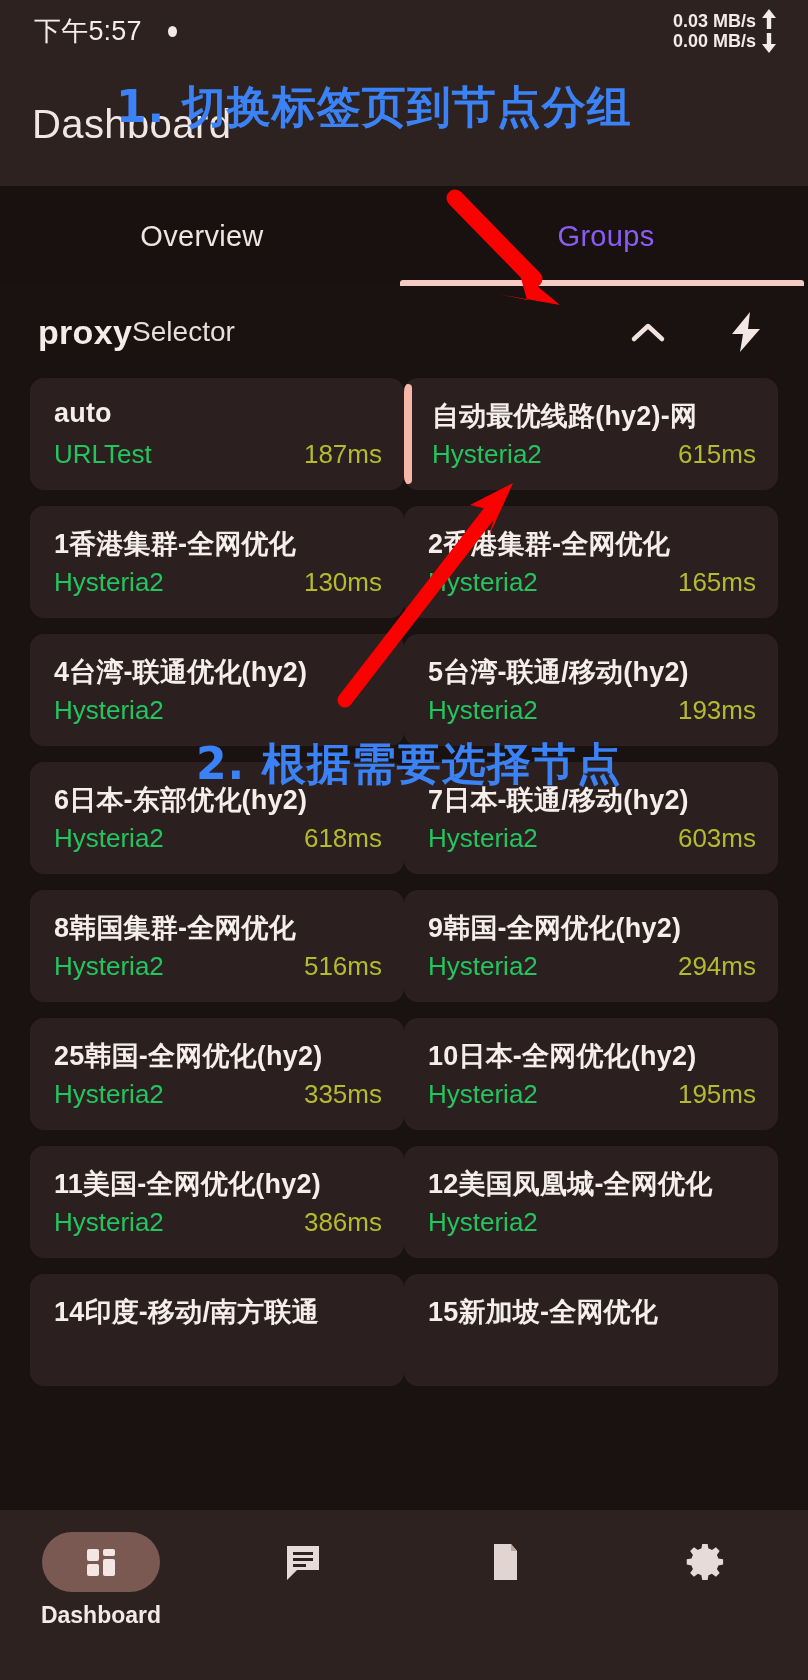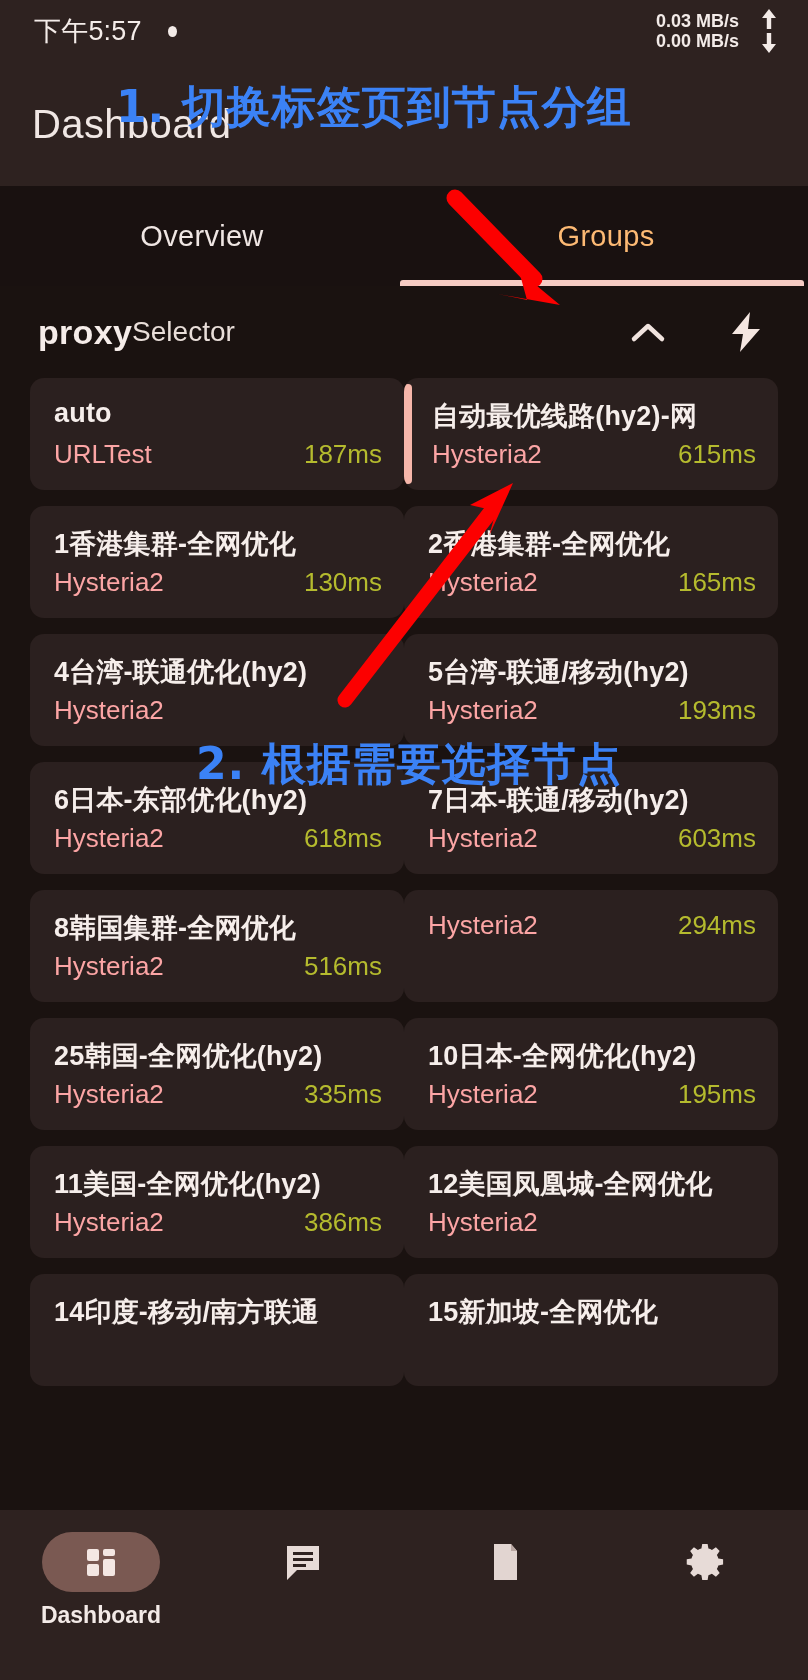--- a/index.html
+++ b/index.html
@@ -21,21 +21,21 @@
     height: 62px; flex: 0 0 62px;
     background: #2e2220;
     display: flex; align-items: center;
     padding: 0 28px 0 34px;
     color: #f4ece9;
   }
   .sb-left { display: flex; align-items: center; gap: 26px; font-size: 26px; letter-spacing: .2px; }
   .sb-time { font-size: 27px; }
   .sb-dot { width: 9px; height: 11px; border-radius: 50%; background: #f2eae7; display:inline-block; }
   .sb-spacer { flex: 1; }
-  .sb-right { display: flex; align-items: center; gap: 17px; }
+  .sb-right { display: flex; align-items: center; gap: 0; }
   .sb-speeds { display: flex; flex-direction: column; align-items: flex-end; line-height: 1.12; font-size: 18px; font-weight: 700; color: #f3ebe8; }
   .sb-arrows { display: flex; flex-direction: column; line-height: 0; margin-left: 2px; }
   .sb-arrows svg { display: block; }
 
   
   .appbar {
     flex: 0 0 124px; height: 124px;
     background: #2e2220;
     display: flex; align-items: center;
     padding-left: 32px;
@@ -48,21 +48,21 @@
   
   .tabs {
     flex: 0 0 100px; height: 100px;
     background: #191110;
     display: flex; position: relative;
   }
   .tab {
     flex: 1; display: flex; align-items: center; justify-content: center;
     font-size: 29px; color: #efe6e3; letter-spacing: .3px;
   }
-  .tab.active { color: #fdba74; text-align: center; }
+  .tab.active { color: #8b5cf6; text-align: center; }
   .tab-indicator {
     position: absolute; bottom: 0; height: 6px;
     background: #f6cbc3; border-radius: 3px 3px 0 0;
   }
 
   
   .group-head {
     flex: 0 0 92px; height: 92px;
     display: flex; align-items: center;
     padding: 0 32px 0 38px;
@@ -95,21 +95,21 @@
     position: absolute; left: 0; top: 6px; bottom: 6px;
     width: 8px; border-radius: 4px;
     background: #f6b6aa;
   }
   .card-title {
     font-size: 27px; font-weight: 700; color: #f6eeeb;
     white-space: nowrap; overflow: hidden;
     letter-spacing: .2px;
   }
   .card-row { display: flex; align-items: baseline; justify-content: space-between; }
-  .card-proto { font-size: 26px; color: #fca5a5; font-weight: 400; }
+  .card-proto { font-size: 26px; color: #22c55e; font-weight: 400; }
   .card-delay { font-size: 26px; color: #b5bb2e; font-weight: 400; }
 
   
   .bottomnav {
     flex: 0 0 170px; height: 170px;
     background: #2e2220;
     display: flex; align-items: flex-start;
     padding-top: 22px;
   }
   .navitem {
@@ -253,20 +253,21 @@
           </div>
         </div>
         <div class="card">
           <div class="card-title">8韩国集群-全网优化</div>
           <div class="card-row">
             <span class="card-proto">Hysteria2</span>
             <span class="card-delay">516ms</span>
           </div>
         </div>
         <div class="card">
+          <div class="card-title">9韩国-全网优化(hy2)</div>
           <div class="card-row">
             <span class="card-proto">Hysteria2</span>
             <span class="card-delay">294ms</span>
           </div>
         </div>
         <div class="card">
           <div class="card-title">25韩国-全网优化(hy2)</div>
           <div class="card-row">
             <span class="card-proto">Hysteria2</span>
             <span class="card-delay">335ms</span>

